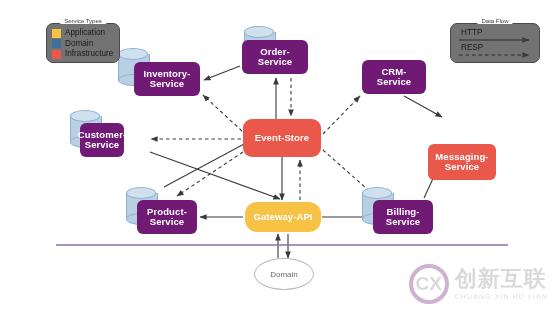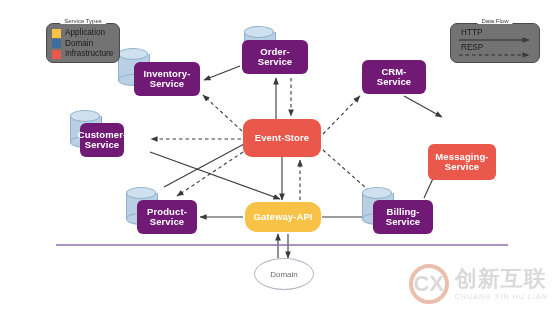--- a/index.html
+++ b/index.html
@@ -85,23 +85,23 @@
   .fl-label{position:absolute;left:10px;top:0;font-size:8.2px;color:#1a1a1a;}
 
   
   #watermark{
     position:absolute;right:6px;bottom:8px;
     display:flex;align-items:center;gap:6px;
     opacity:.33;z-index:9;
   }
   .wm-logo{
     width:40px;height:40px;border-radius:50%;
-    border:4px solid #c2410c;
+    border:4px solid #701a75;
     display:flex;align-items:center;justify-content:center;
-    color:#8d8d8d;font-size:22px;font-weight:bold;
+    color:#8d8d8d;font-size:19px;font-weight:bold;
     box-sizing:border-box;
   }
   .wm-text{display:flex;flex-direction:column;line-height:1;}
   .wm-cn{font-size:22px;font-weight:bold;color:#8d8d8d;letter-spacing:1px;}
   .wm-py{font-size:7px;color:#9a9a9a;letter-spacing:1.1px;margin-top:3px;}
 </style>
 </head>
 <body>
 
 <div id="canvas">

